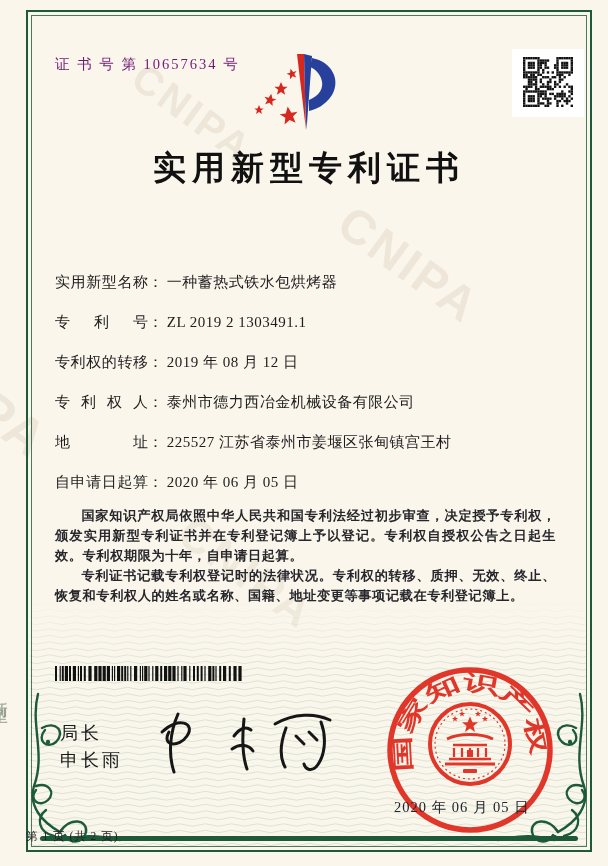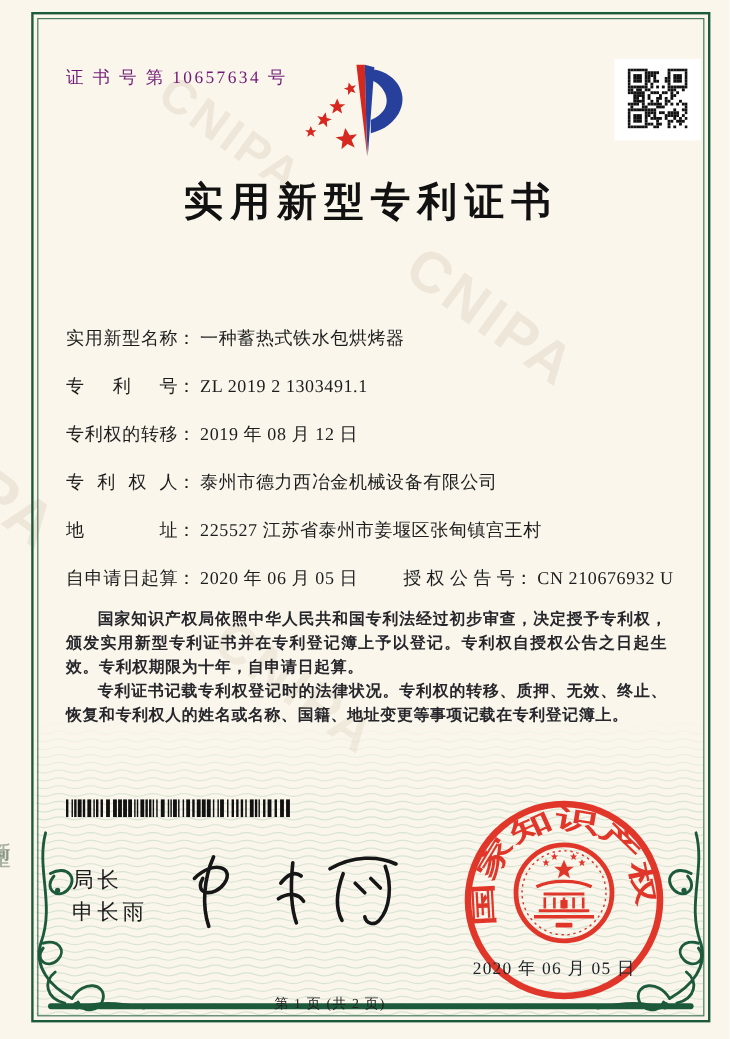--- a/index.html
+++ b/index.html
@@ -34,21 +34,21 @@
   .paras{left:55px;top:506px;width:501px;font-size:13.2px;line-height:20px;color:#26262b;
          text-align:justify;letter-spacing:.6px;font-weight:bold;}
   .paras p{margin:0;text-indent:2em;}
   
   .barcode{left:55px;top:666px;}
   .signer{left:60px;top:720px;font-family:"Liberation Sans","DejaVu Sans",sans-serif;
           font-size:18px;color:#1a1a1a;letter-spacing:3px;line-height:27px;}
   .signature{left:148px;top:702px;}
   .seal{left:382px;top:664px;}
   .seal-date{left:394px;top:798px;font-size:14.5px;color:#20242b;letter-spacing:1px;white-space:nowrap;}
-  .footer{left:26px;top:829px;width:498px;text-align:center;font-size:11.5px;color:#222;letter-spacing:1px;}
+  .footer{left:26px;top:829px;width:498px;font-size:11.5px;color:#222;letter-spacing:1px;}
   .waves-wrap{left:30px;top:598px;width:556px;height:250px;
       -webkit-mask-image:linear-gradient(to bottom,transparent,black 28%);
       mask-image:linear-gradient(to bottom,transparent,black 28%);}
   .waves-wrap svg path{fill:none;stroke:#c7dbc4;stroke-width:1;opacity:.65;}
   .ornament{color:#1d5a3c;}
 </style>
 </head>
 <body>
 
 <div class="page">
@@ -416,24 +416,20 @@
       <span class="flabel">专利权人</span><span class="fcolon">：</span>
       <span class="fvalue">泰州市德力西冶金机械设备有限公司</span>
     </div>
     <div class="frow">
       <span class="flabel">地址</span><span class="fcolon">：</span>
       <span class="fvalue">225527 江苏省泰州市姜堰区张甸镇宫王村</span>
     </div>
     <div class="frow">
       <span class="flabel">自申请日起算</span><span class="fcolon">：</span>
       <span class="fvalue">2020 年 06 月 05 日</span>
-      <span class="grant-right">
-        <span class="flabel">授权公告号</span><span class="fcolon">：</span>
-        <span class="fvalue">CN 210676932 U</span>
-      </span>
     </div>
   </div>
 
   <div class="abs paras">
     <p>国家知识产权局依照中华人民共和国专利法经过初步审查，决定授予专利权，颁发实用新型专利证书并在专利登记簿上予以登记。专利权自授权公告之日起生效。专利权期限为十年，自申请日起算。</p>
     <p>专利证书记载专利权登记时的法律状况。专利权的转移、质押、无效、终止、恢复和专利权人的姓名或名称、国籍、地址变更等事项记载在专利登记簿上。</p>
   </div>
 
   <svg class="abs barcode" width="193" height="15" viewBox="0 0 193 15">
     <g id="barcode-bars" fill="#111">

